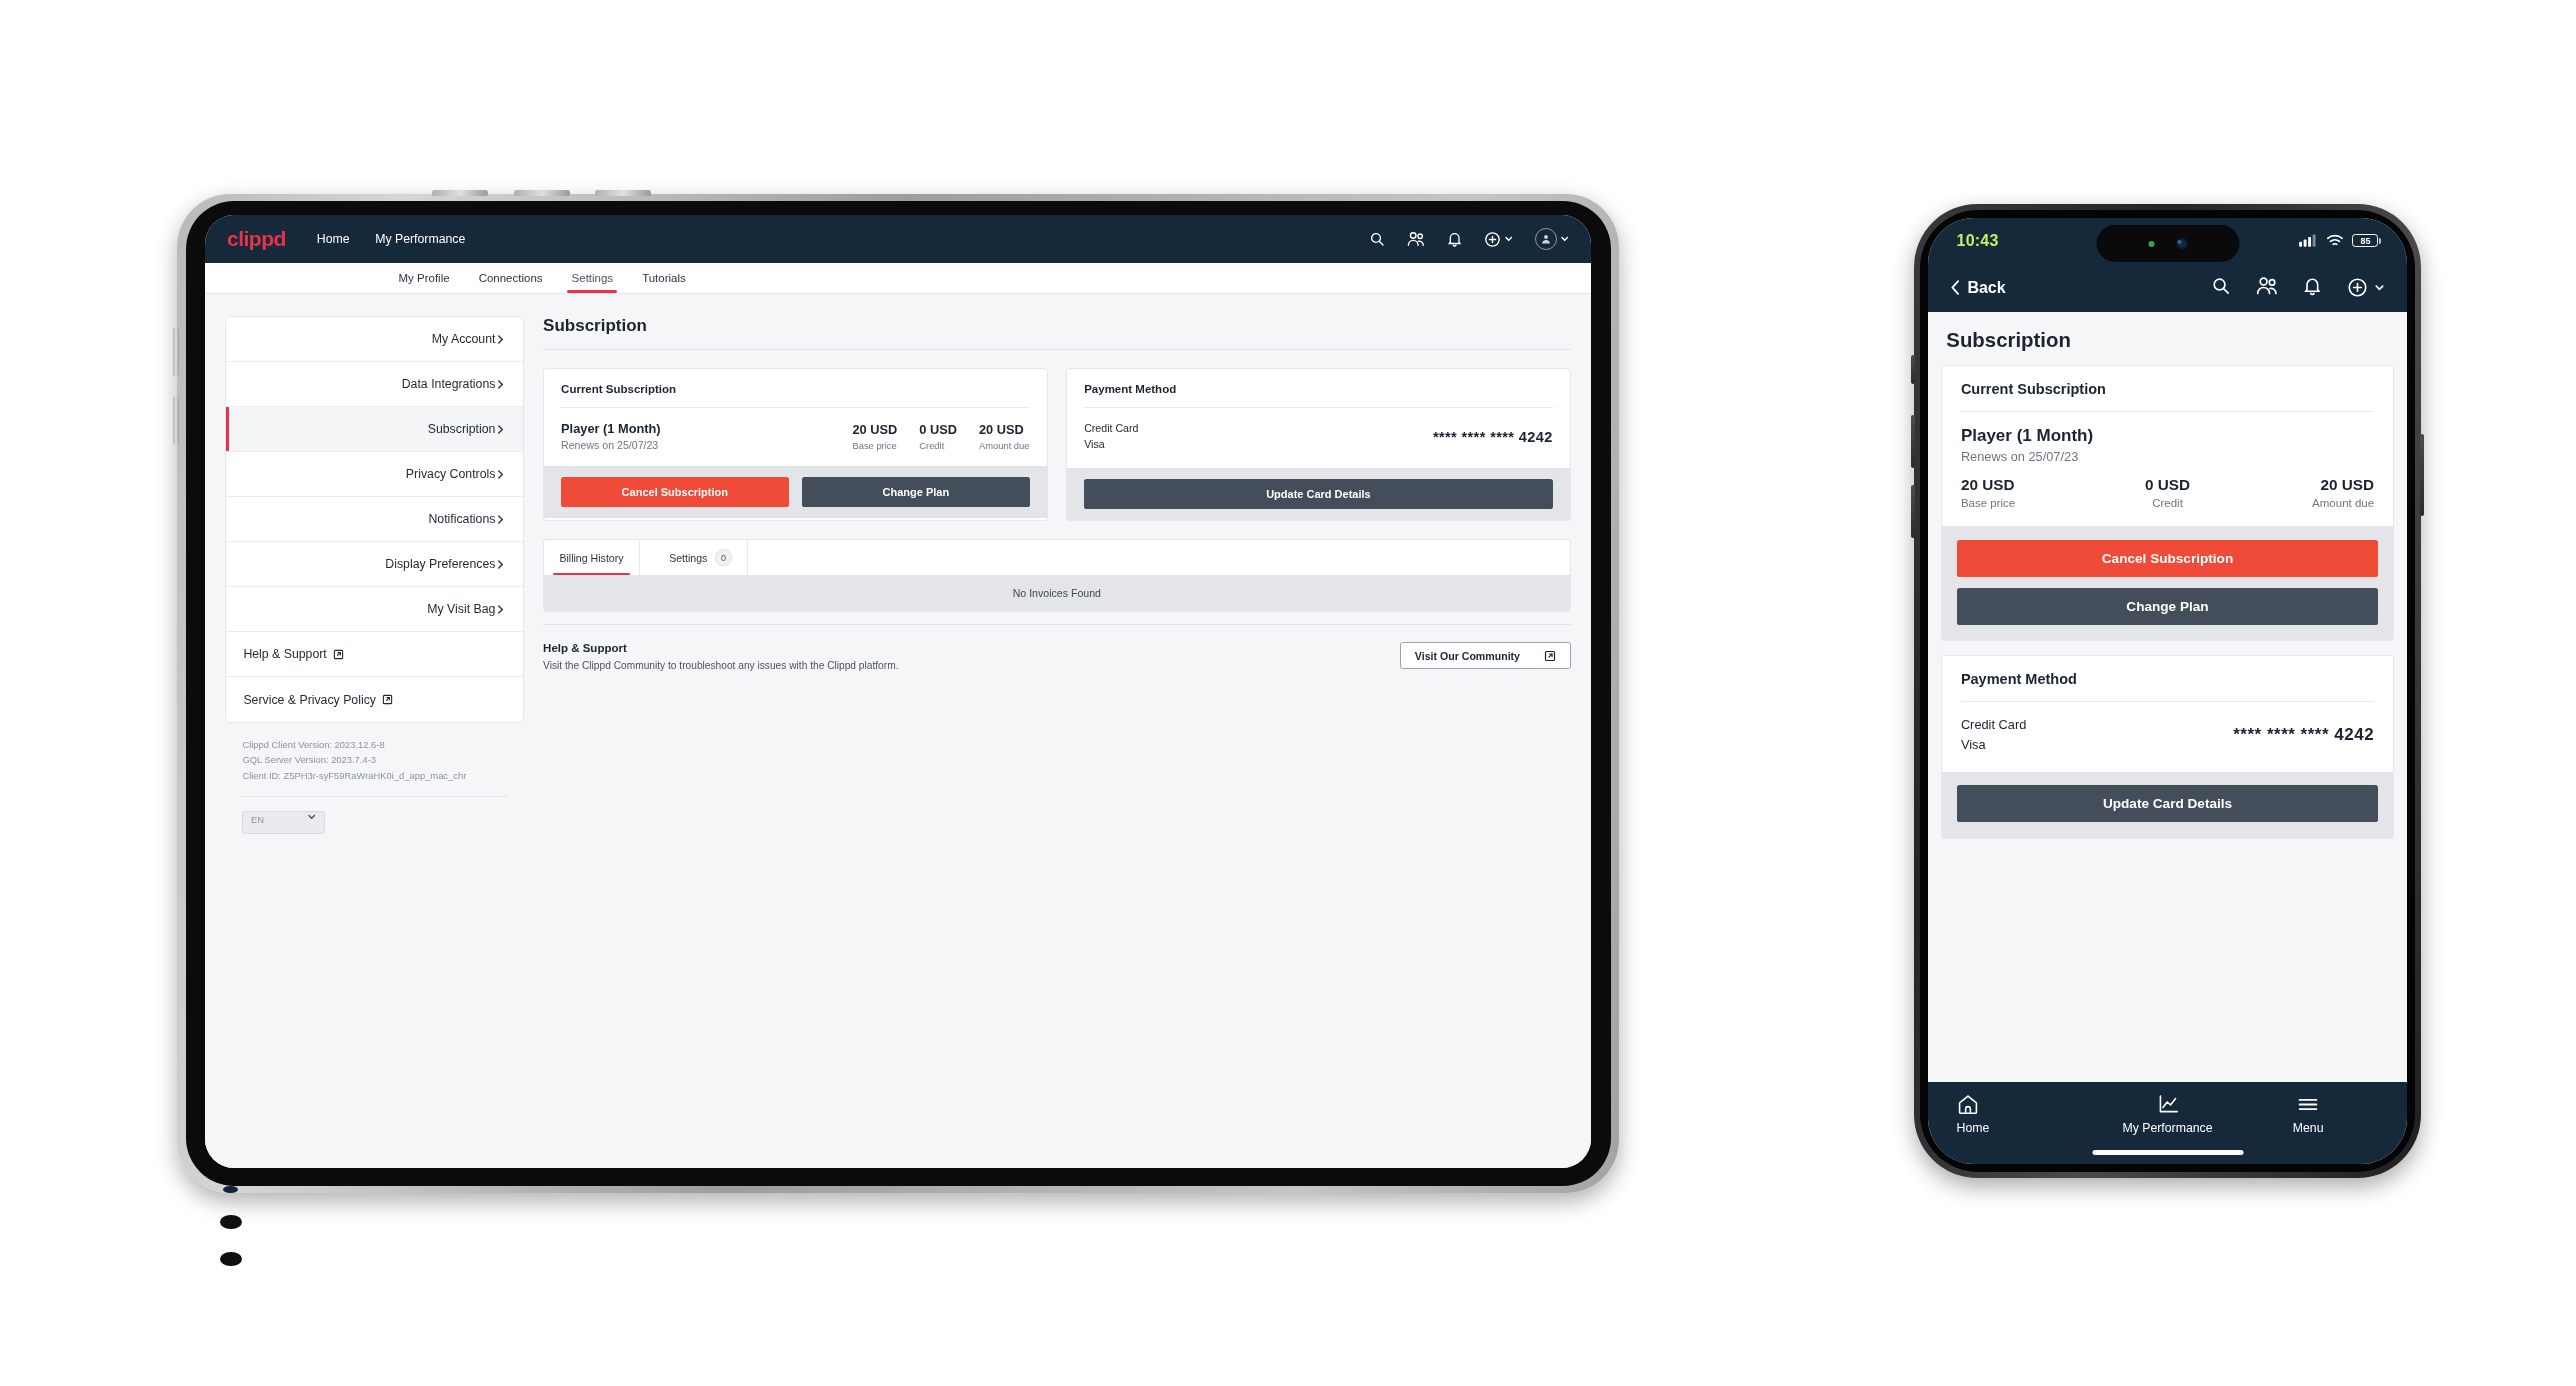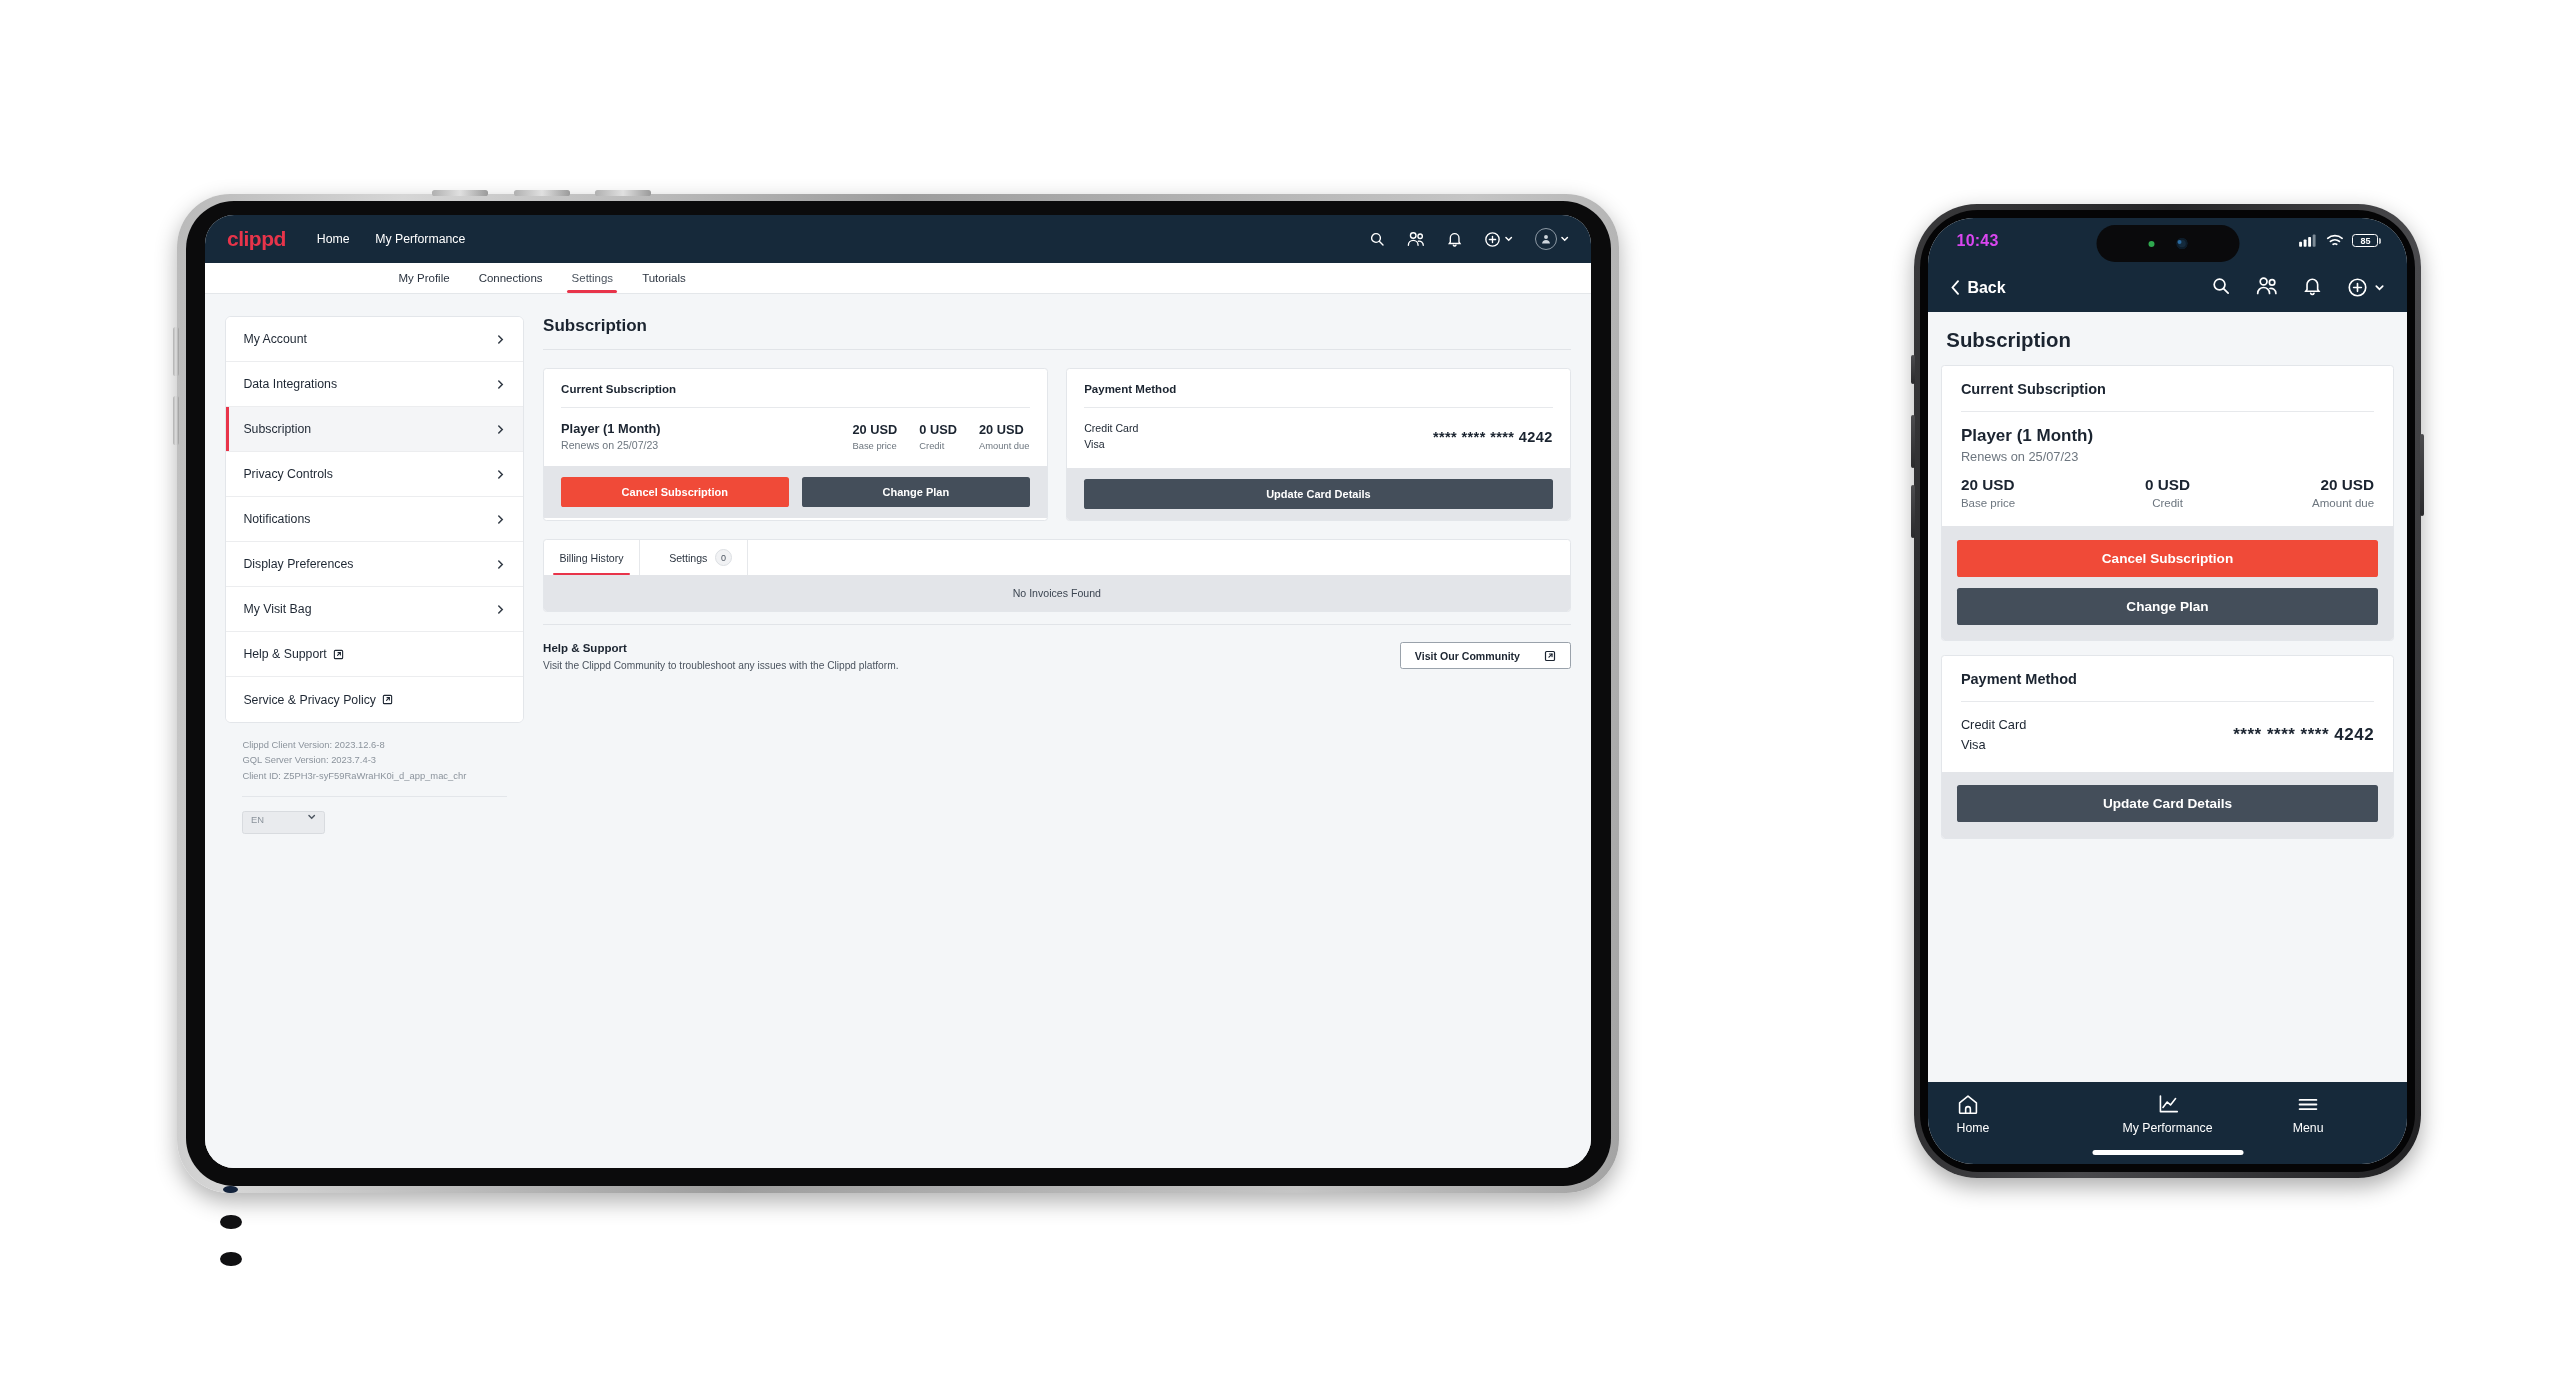--- a/index.html
+++ b/index.html
@@ -83,20 +83,21 @@
     height: 2.6px; background: #e8344a; border-radius: 1.7px;
   }
 
   .t-body { display: flex; padding: 22px 20.4px 0 20.4px; gap: 18.7px; background: #f4f6f8; height: calc(100% - 79px); }
 
   
   .t-side { width: 299px; flex: 0 0 299px; }
   .side-card {
     background: #ffffff; border: 0.9px solid #e3e6ea; border-radius: 6px;
     overflow: hidden;
+    text-align: right;
   }
   .side-item {
     display: flex; align-items: center; height: 45px; padding: 0 17px;
     font-size: 12.3px; color: #1e2733; border-bottom: 0.9px solid #ecedef;
     position: relative; cursor: pointer; background:#fff;
   }
   .side-item:last-child { border-bottom: none; }
   .side-item.active { background: #f4f5f7; }
   .side-item.active::before {
     content:""; position:absolute; left:0; top:0; bottom:0; width:2.6px; background:#e8344a;
@@ -211,21 +212,21 @@
   .pbtn { position:absolute; background: linear-gradient(180deg,#4c4c4f,#2a2a2c); border-radius:2.6px; }
   .pb-l1 { left:-3.4px; top: 151px; width:4.3px; height:29px; }
   .pb-l2 { left:-3.4px; top: 211px; width:4.3px; height:53px; }
   .pb-l3 { left:-3.4px; top: 281px; width:4.3px; height:53px; }
   .pb-r1 { right:-3.4px; top: 230px; width:4.3px; height:82px; }
 
   .p-status {
     height: 46px; background:#16293a; position:relative;
     display:flex; align-items:center; padding: 0 29px; flex:0 0 46px;
   }
-  .p-time { color:#d946ef; font-size: 16px; font-weight:700; letter-spacing:0.2px; }
+  .p-time { color:#bef264; font-size: 16px; font-weight:700; letter-spacing:0.2px; }
   .p-island {
     position:absolute; left:50%; transform:translateX(-50%); top: 7.7px;
     width: 143px; height: 37px; background:#0a0a0c; border-radius: 18.7px;
     display:flex; align-items:center; justify-content:center; gap: 22px;
   }
   .isl-green { width:6px;height:6px;border-radius:50%;background:#2fa84f; }
   .isl-cam { width:11px;height:11px;border-radius:50%;background:#142a3c; box-shadow: inset 0 0 0 1.7px #0d1b28; position:relative; }
   .isl-cam::after{content:"";position:absolute;left:1.7px;top:1.7px;width:4.3px;height:4.3px;border-radius:50%;background:#2a6aa0;}
   .p-stat-right { margin-left:auto; display:flex; align-items:center; gap: 7.7px; }
   .batt {

